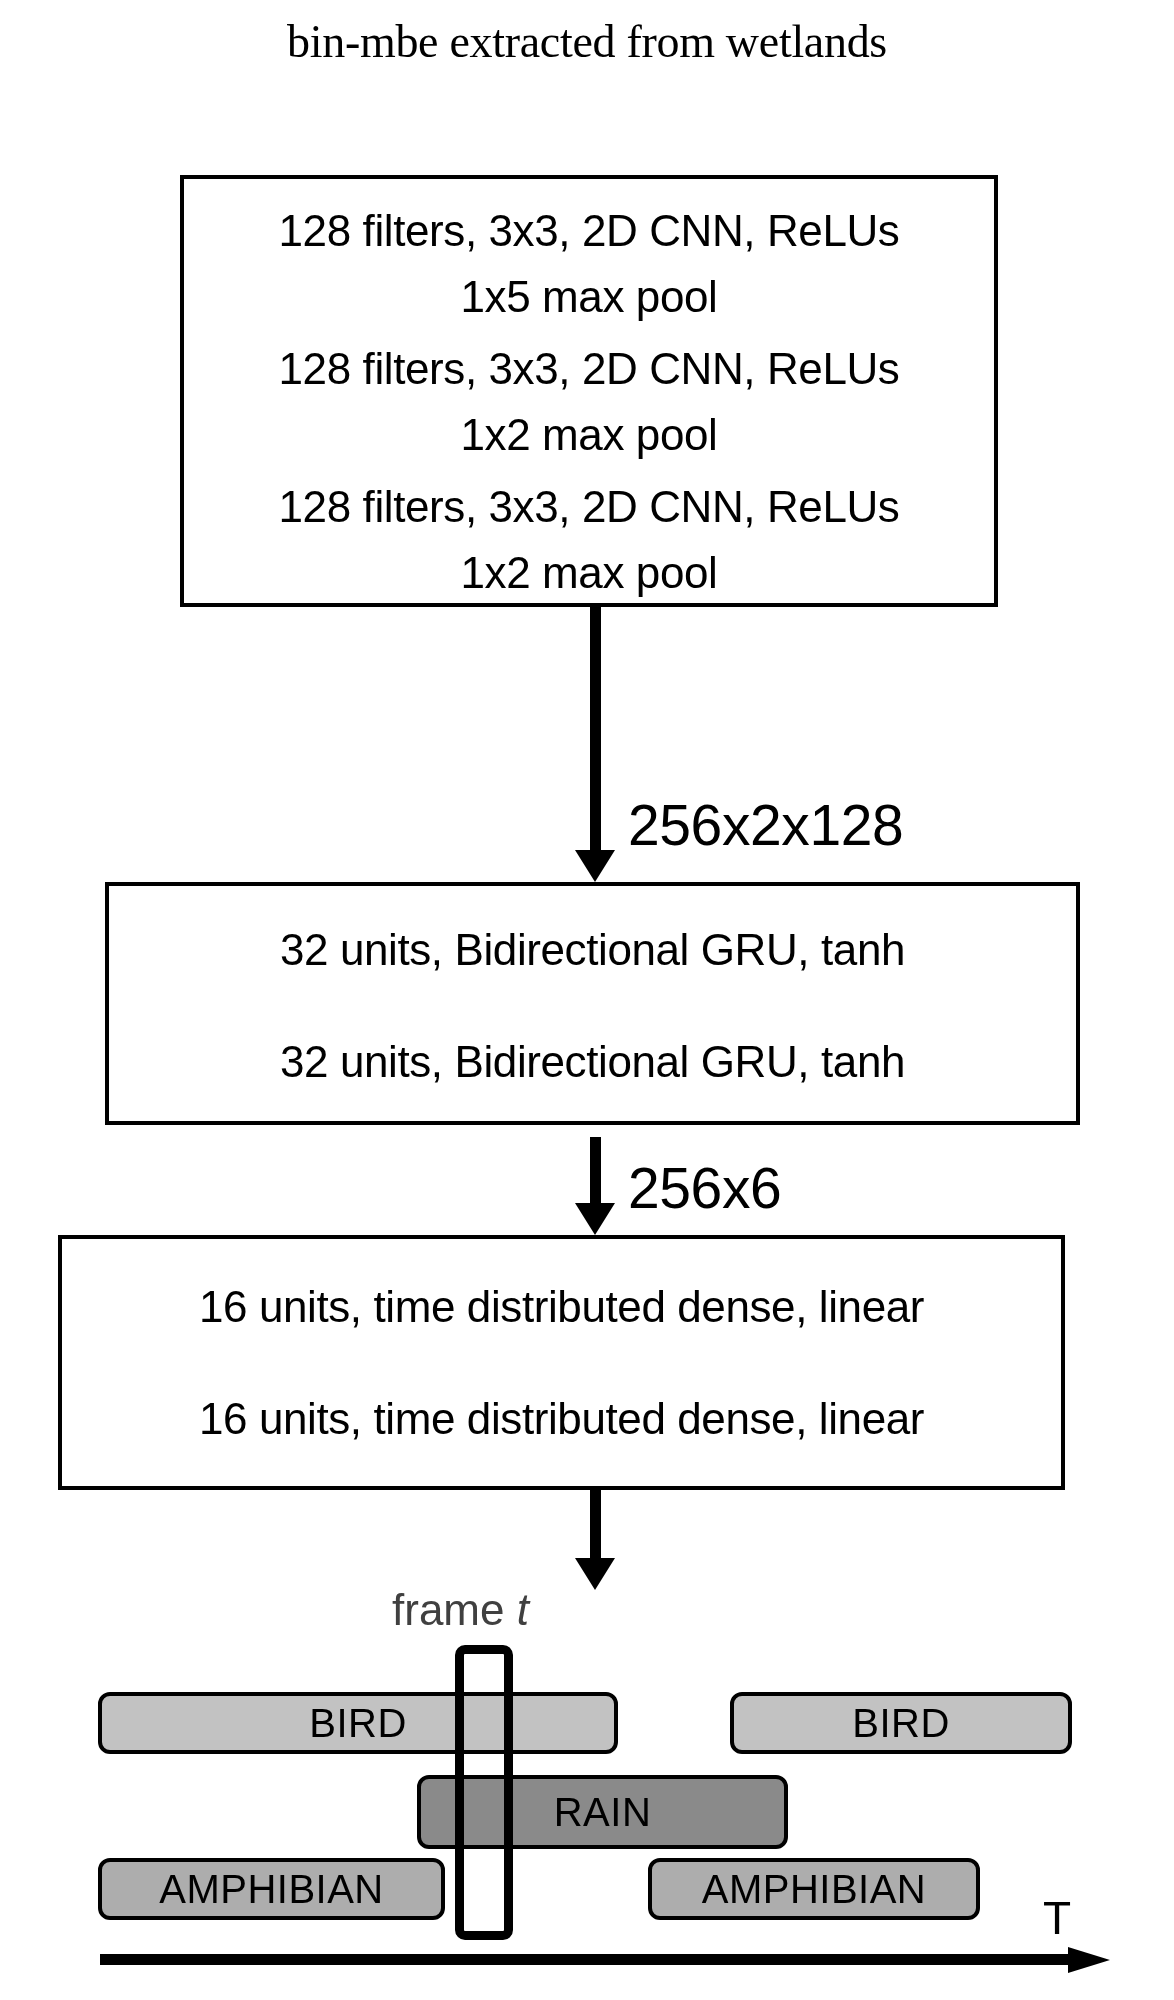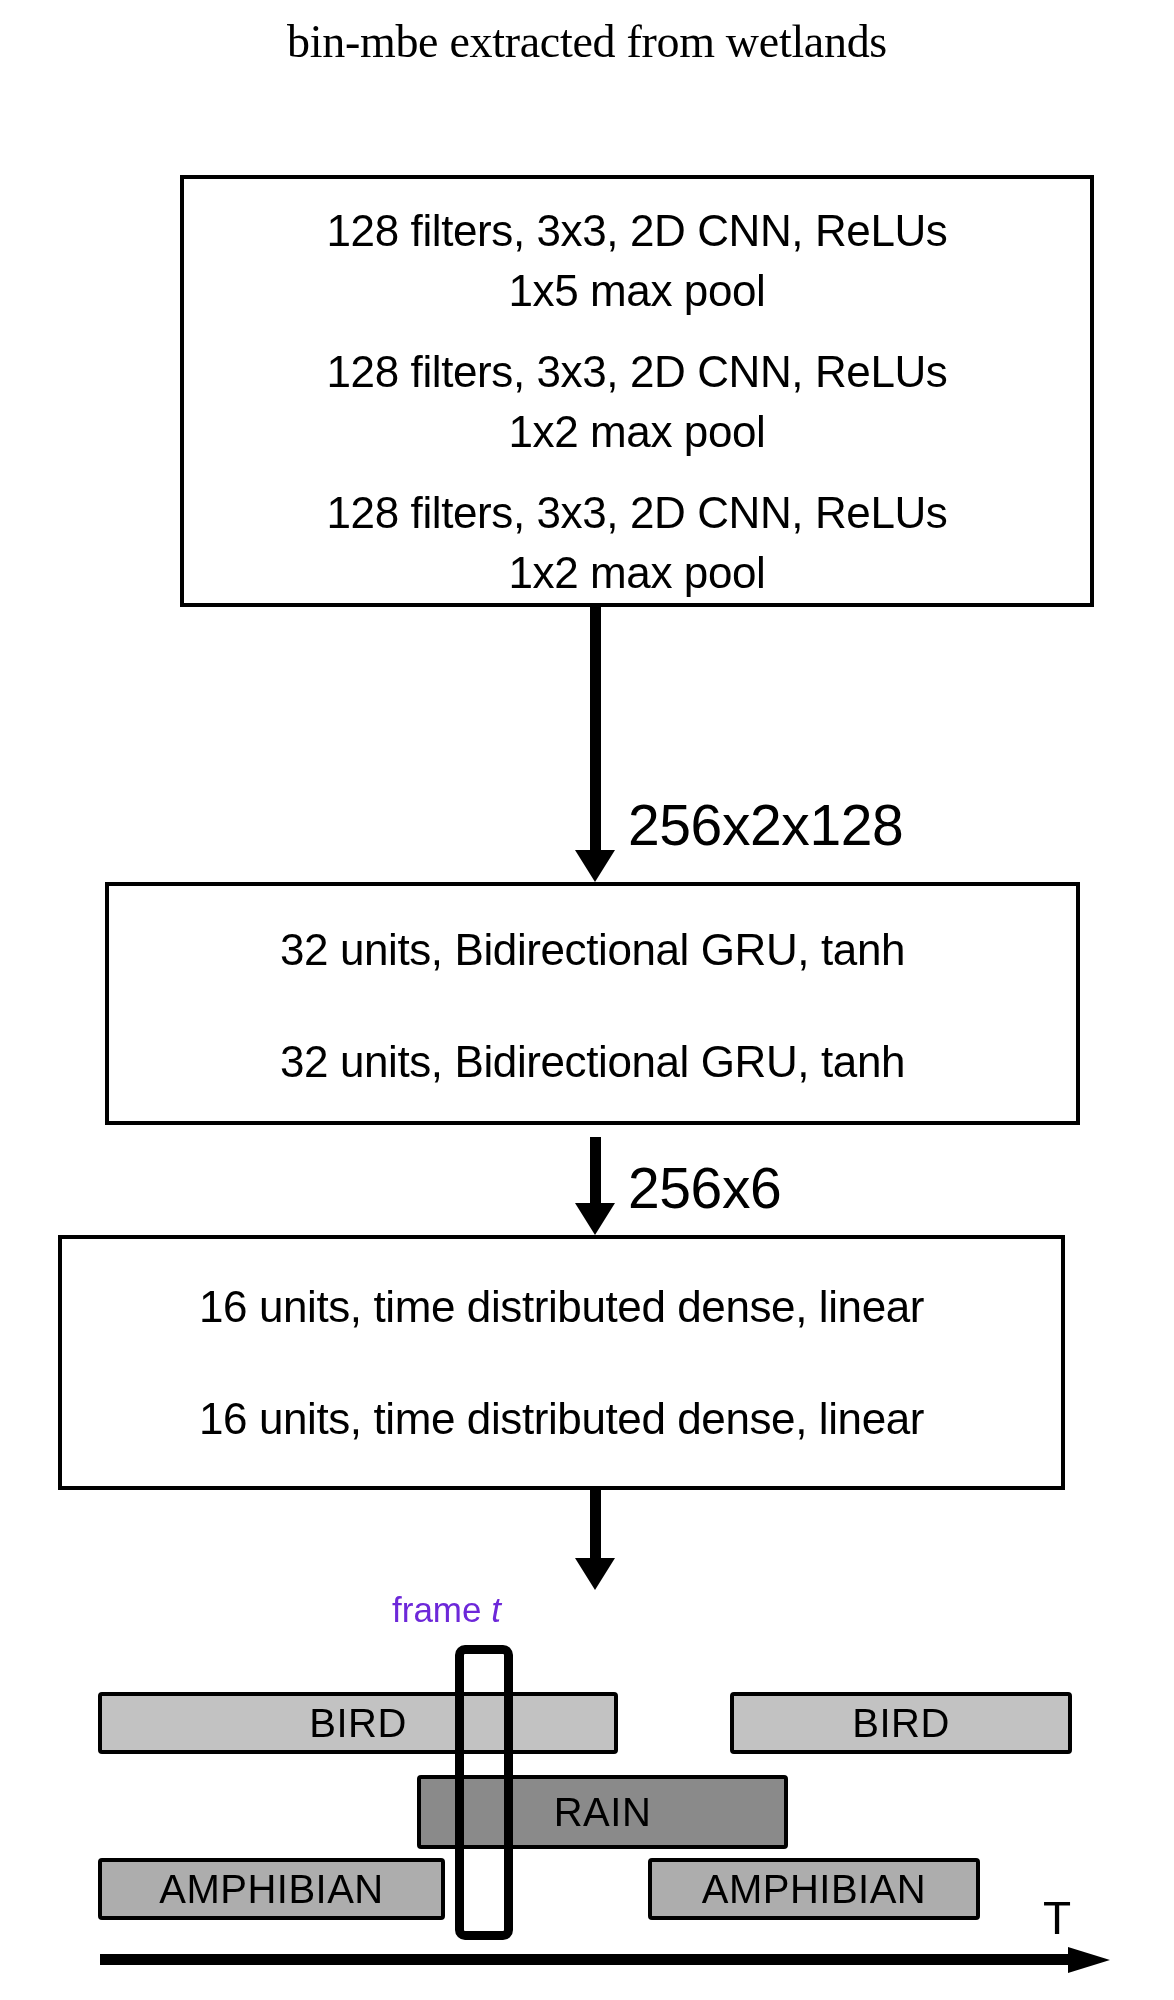--- a/index.html
+++ b/index.html
@@ -49,23 +49,24 @@
     font-size: 44px;
     line-height: 60px;
     white-space: nowrap;
     letter-spacing: -0.4px;
   }
   .sub-gap { height: 52px; }
 
   #cnn-block {
     left: 180px;
     top: 175px;
-    width: 914px;
+    width: 818px;
     height: 432px;
     padding-top: 22px;
+    gap: 6px;
   }
   #gru-block {
     left: 105px;
     top: 882px;
     width: 975px;
     height: 243px;
     padding-top: 34px;
   }
   #dense-block {
     left: 58px;
@@ -118,33 +119,33 @@
     letter-spacing: -0.4px;
   }
   #label-256x2x128 { left: 628px; top: 800px; }
   #label-256x6 { left: 628px; top: 1163px; }
 
   
   #frame-label {
     position: absolute;
     left: 392px;
     top: 1585px;
-    font-size: 35px;
+    font-size: 44px;
     line-height: 50px;
-    color: #6d28d9;
+    color: #404040;
     white-space: nowrap;
   }
   #frame-label .ital { font-style: italic; }
 
   
   .event-bar {
     position: absolute;
     box-sizing: border-box;
     border: 4px solid #000000;
-    border-radius: 4px;
+    border-radius: 12px;
     display: flex;
     align-items: center;
     justify-content: center;
     font-size: 40px;
     color: #000000;
     letter-spacing: 0.5px;
     white-space: nowrap;
   }
 
   #bar-bird-1      { left: 98px;  top: 1692px; width: 520px; height: 62px; background: #c2c2c2; }

